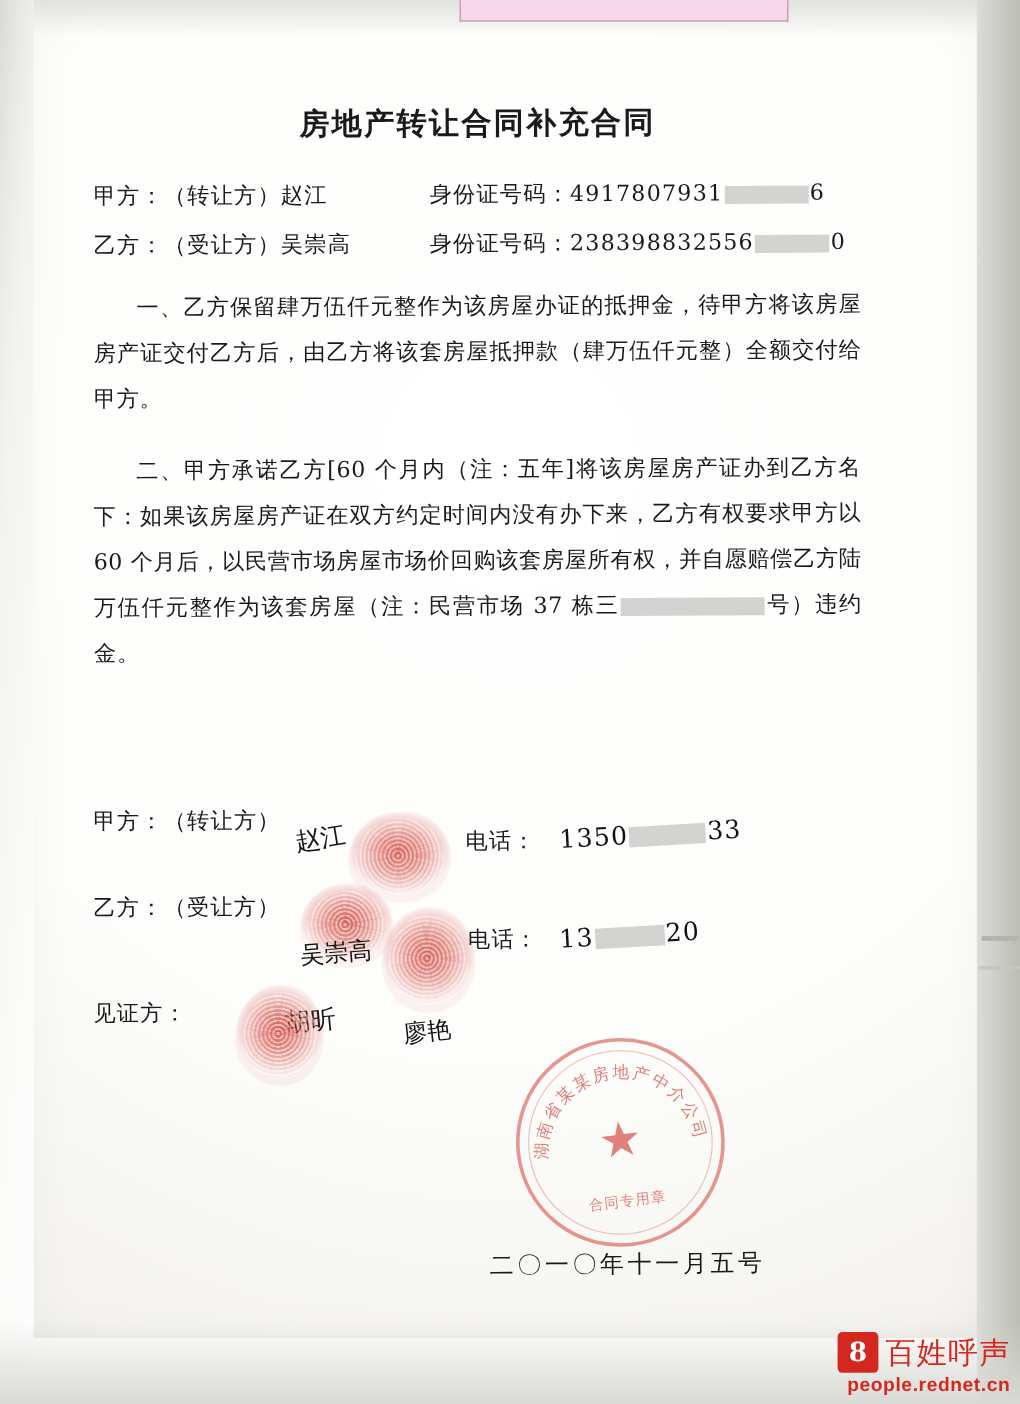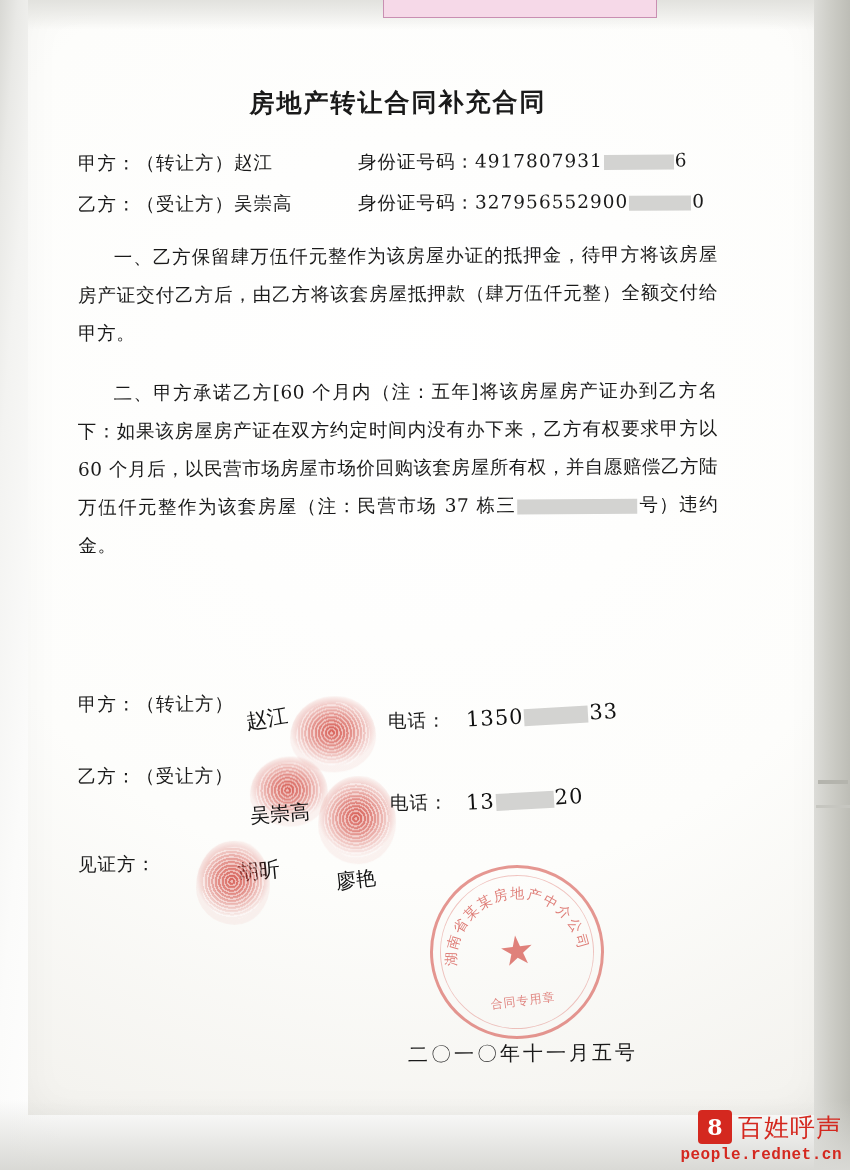--- a/index.html
+++ b/index.html
@@ -139,21 +139,21 @@
     margin-top: 22px;
     letter-spacing: 0.5px;
     transform: rotate(-0.3deg);
   }
   .clause .indent { padding-left: 36px; }
 
   
   .sign-area {
     position: absolute;
     left: 78px;
-    top: 690px;
+    top: 670px;
     width: 640px;
     font-family: "DejaVu Serif", serif;
     color: #1a1a1a;
     font-size: 18.5px;
   }
   .sign-row {
     position: relative;
     height: 72px;
     transform: rotate(-0.3deg);
   }
@@ -316,21 +316,21 @@
     margin-right: 6px;
   }
   .logo-cn {
     font-family: "DejaVu Serif", serif;
     font-size: 25px;
     font-weight: normal;
     color: #d4281f;
     letter-spacing: 1px;
   }
   .logo-url {
-    font-family: Liberation Mono, monospace;
+    font-family: Liberation Sans, sans-serif;
     font-size: 16px;
     font-weight: bold;
     color: #d4281f;
     margin-top: 2px;
     letter-spacing: 0.5px;
   }
 </style>
 </head>
 <body>
 
@@ -350,21 +350,21 @@
     <div class="party-row">
       <div class="party-left">甲方：（转让方）赵江</div>
       <div class="party-right">
         <span>身份证号码：</span><span>4917807931</span><span class="redact r-w70"></span><span>6</span>
       </div>
     </div>
 
     <div class="party-row">
       <div class="party-left">乙方：（受让方）吴崇高</div>
       <div class="party-right">
-        <span>身份证号码：</span><span>327956552900</span><span class="redact r-w62"></span><span>0</span>
+        <span>身份证号码：</span><span>238398832556</span><span class="redact r-w62"></span><span>0</span>
       </div>
     </div>
 
     <div class="clause">
       <span class="indent"></span><span>一、</span><span>乙方保留肆万伍仟元整作为该房屋办证的抵押金，待甲方将该房屋房产证交付乙方后，由乙方将该套房屋抵押款（肆万伍仟元整）全额交付给甲方。</span>
     </div>
 
     <div class="clause">
       <span class="indent"></span><span>二、</span><span>甲方承诺乙方[60 个月内（注：五年]将该房屋房产证办到乙方名下：如果该房屋房产证在双方约定时间内没有办下来，乙方有权要求甲方以 60 个月后，以民营市场房屋市场价回购该套房屋所有权，并自愿赔偿乙方陆万伍仟元整作为该套房屋（注：民营市场 37 栋三</span><span class="redact r-w70" style="width:120px"></span><span>号）违约金。</span>
     </div>

